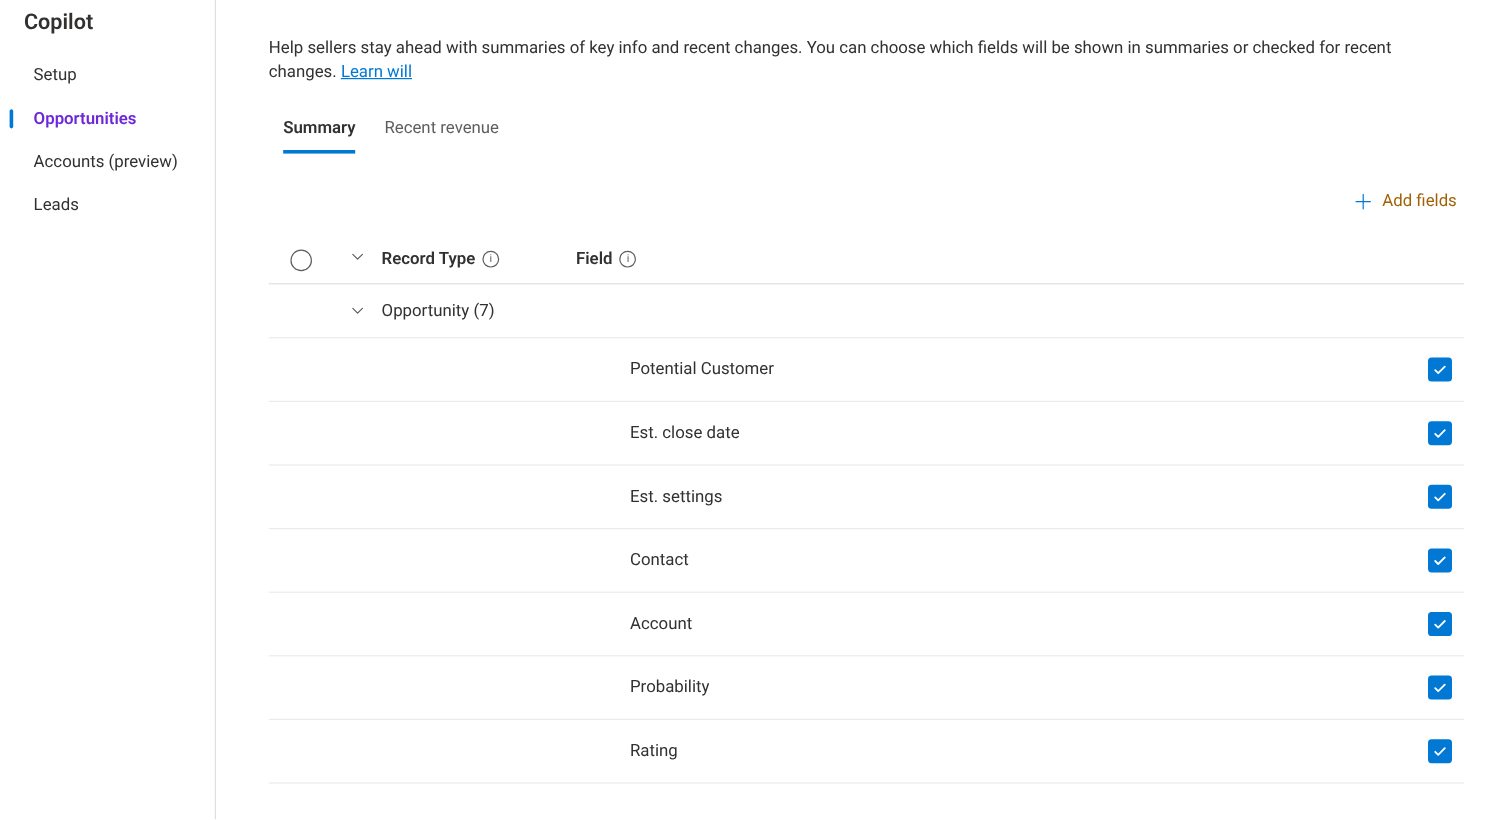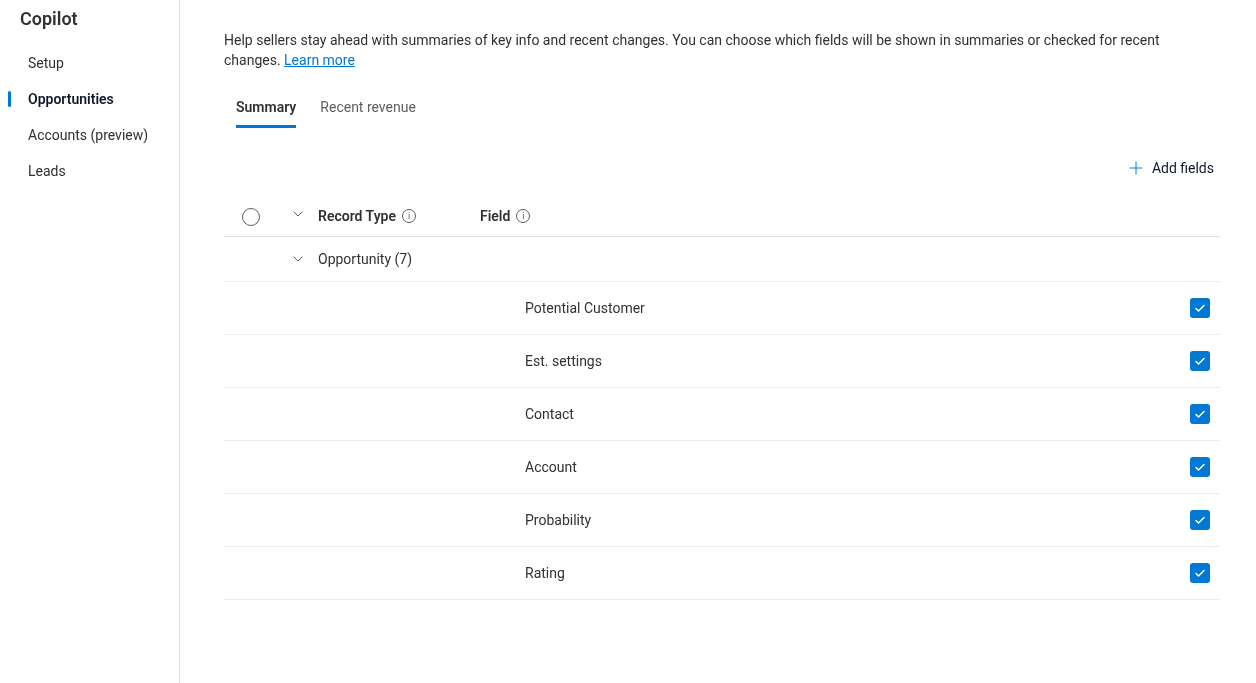--- a/index.html
+++ b/index.html
@@ -31,21 +31,21 @@
   }
   .sidebar-item {
     padding: 10px 20px 10px 28px;
     font-size: 14px;
     cursor: pointer;
     position: relative;
     color: #323130;
   }
   .sidebar-item.active {
     font-weight: 600;
-    color: #0f172a;
+    color: #6d28d9;
   }
   .sidebar-item.active::before {
     content: "";
     position: absolute;
     left: 8px;
     top: 10px;
     bottom: 10px;
     width: 3px;
     background: #0078d4;
     border-radius: 2px;
@@ -94,21 +94,21 @@
   .toolbar {
     display: flex;
     justify-content: flex-end;
     margin-bottom: 18px;
   }
   .add-fields {
     display: inline-flex;
     align-items: center;
     gap: 8px;
     font-size: 14px;
-    color: #0f172a;
+    color: #a16207;
     cursor: pointer;
     padding: 4px 6px;
   }
   .add-fields .plus {
     color: #0078d4;
     display: inline-flex;
   }
   
   .table {
     width: 100%;
@@ -176,21 +176,21 @@
   <nav class="sidebar">
     <div class="sidebar-title">Copilot</div>
     <div class="sidebar-item">Setup</div>
     <div class="sidebar-item active">Opportunities</div>
     <div class="sidebar-item">Accounts (preview)</div>
     <div class="sidebar-item">Leads</div>
   </nav>
 
   <main class="main">
     <p class="page-desc">
-      <span>Help sellers stay ahead with summaries of key info and recent changes. You can choose which fields will be shown in summaries or checked for recent changes. </span><a href="#">Learn more</a>
+      <span>Help sellers stay ahead with summaries of key info and recent changes. You can choose which fields will be shown in summaries or checked for recent changes. </span><a href="#">Learn will</a>
     </p>
 
     <div class="tabs">
       <div class="tab active">Summary</div>
       <div class="tab">Recent revenue</div>
     </div>
 
     <div class="toolbar">
       <div class="add-fields">
         <span class="plus">
@@ -251,20 +251,35 @@
           </div>
         <div class="col-check">
             <span class="checkbox-checked">
               <svg width="12" height="12" viewBox="0 0 12 12">
                 <path d="M2 6.5l2.5 2.5L10 3.5" stroke="#fff" stroke-width="1.5" fill="none" stroke-linecap="round" stroke-linejoin="round"></path>
               </svg>
             </span>
           </div>
       </div>
 
+      <div class="field-row">
+        <div class="col-select"></div>
+        <div class="col-chevron"></div>
+        <div class="col-record"></div>
+        <div class="col-field">
+            <span>Est. close date</span>
+          </div>
+        <div class="col-check">
+            <span class="checkbox-checked">
+              <svg width="12" height="12" viewBox="0 0 12 12">
+                <path d="M2 6.5l2.5 2.5L10 3.5" stroke="#fff" stroke-width="1.5" fill="none" stroke-linecap="round" stroke-linejoin="round"></path>
+              </svg>
+            </span>
+          </div>
+      </div>
 
       <div class="field-row">
         <div class="col-select"></div>
         <div class="col-chevron"></div>
         <div class="col-record"></div>
         <div class="col-field">
             <span>Est. settings</span>
           </div>
         <div class="col-check">
             <span class="checkbox-checked">

